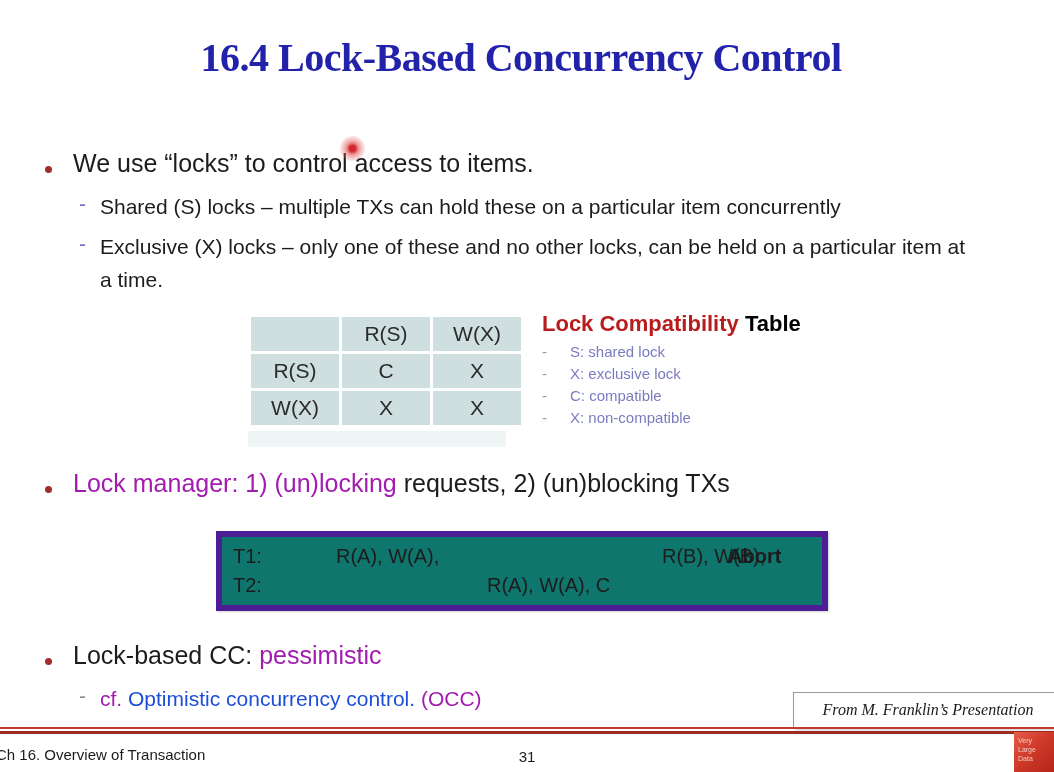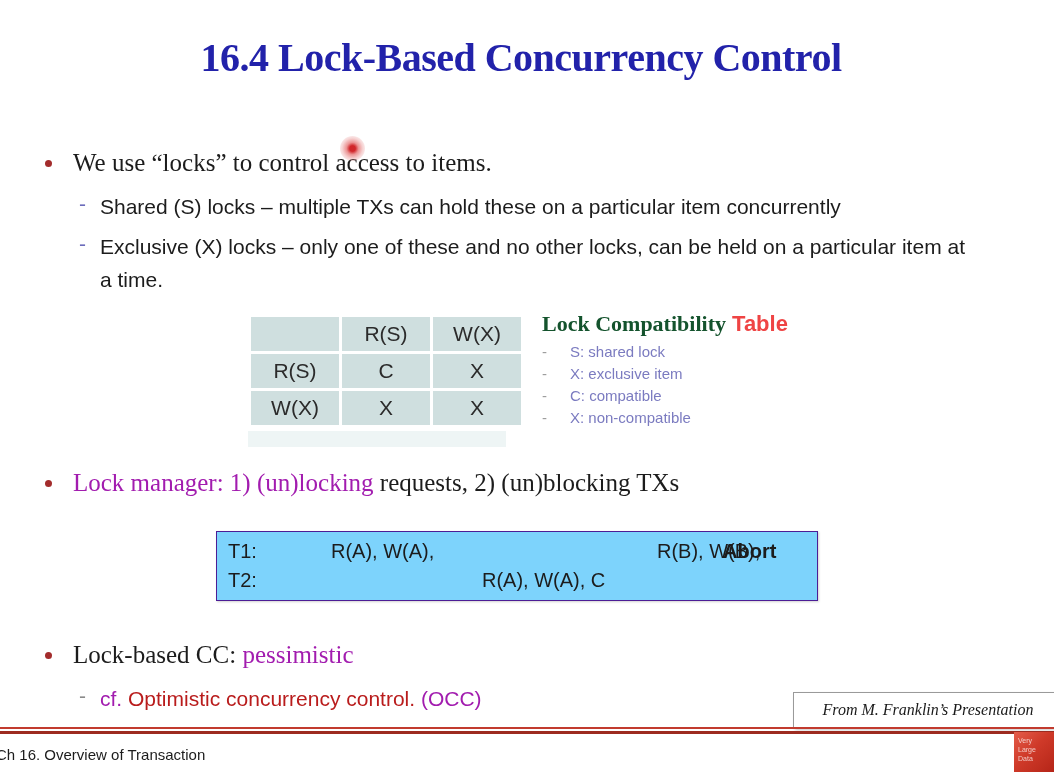--- a/index.html
+++ b/index.html
@@ -34,22 +34,21 @@
     font-size: 40px;
     letter-spacing: -0.5px;
     color: #2222aa;
     white-space: nowrap;
   }
 
   
   .bullet-row {
     position: absolute;
     display: flex;
-    align-items: flex-start;
-    font-family: Liberation Serif, serif;
+    align-items: center;
   }
   .bullet-dot {
     width: 7px;
     height: 7px;
     border-radius: 50%;
     background: #a32c2c;
     margin-top: 13px;
     margin-right: 21px;
     flex: 0 0 auto;
   }
@@ -74,21 +73,21 @@
   }
   .sub-text {
     font-size: 21px;
     line-height: 33px;
     color: #1c1c1c;
     max-width: 890px;
   }
 
   .red    { color: #a21caf; }
   .darkred{ color: #a32116; font-weight: bold; }
-  .blue   { color: #b91c1c; }
+  .blue   { color: #1d4ed8; }
   .black  { color: #1c1c1c; }
 
   
   .cursor-dot {
     position: absolute;
     left: 340px;
     top: 136px;
     width: 25px;
     height: 25px;
     border-radius: 50%;
@@ -132,22 +131,22 @@
 
   
   .legend-title {
     position: absolute;
     left: 542px;
     top: 311px;
     font-size: 22px;
     font-weight: bold;
     white-space: nowrap;
   }
-  .legend-title .t-red  { color: #14532d; font-family: Liberation Serif, serif; }
-  .legend-title .t-blue { color: #ef4444; }
+  .legend-title .t-red  { color: #b91c1c; }
+  .legend-title .t-blue { color: #000000; }
 
   .legend-list {
     position: absolute;
     left: 542px;
     top: 341px;
     font-size: 15px;
     line-height: 22px;
     color: #7b7bc0;
   }
   .legend-list .li { display: flex; }
@@ -157,22 +156,22 @@
     flex: 0 0 auto;
   }
 
   
   .yellow-box {
     position: absolute;
     left: 216px;
     top: 531px;
     width: 600px;
     height: 68px;
-    background: #7dd3fc;
-    border: 1px solid #4c1d95;
+    background: #0f766e;
+    border: 6px solid #4c1d95;
     box-shadow: 1px 1px 2px rgba(0,0,0,0.18);
   }
   .sched-line {
     position: absolute;
     font-size: 20px;
     color: #1c1c1c;
     white-space: nowrap;
   }
   .sched-label { position: absolute; left: 11px; }
 
@@ -291,21 +290,21 @@
   <div class="legend-title">
     <span class="t-red">Lock Compatibility</span><span class="t-blue"> Table</span>
   </div>
   <div class="legend-list">
     <div class="li">
       <span class="dash">-</span>
       <span>S: shared lock</span>
     </div>
     <div class="li">
       <span class="dash">-</span>
-      <span>X: exclusive item</span>
+      <span>X: exclusive lock</span>
     </div>
     <div class="li">
       <span class="dash">-</span>
       <span>C: compatible</span>
     </div>
     <div class="li">
       <span class="dash">-</span>
       <span>X: non-compatible</span>
     </div>
   </div>
@@ -332,19 +331,20 @@
   <div class="sub-row" style="left:79px; top:682px;">
     <span class="sub-dash" style="color:#8a8a8a;">-</span>
     <span class="sub-text"><span class="red">cf. </span><span class="blue">Optimistic concurrency control.</span><span class="red"> (OCC)</span></span>
   </div>
 
   <div class="attribution">From M. Franklin’s Presentation</div>
 
   <div class="footer-rule-top"></div>
   <div class="footer-rule-bot"></div>
   <div class="footer-left">Ch 16. Overview of Transaction</div>
+  <div class="footer-page">31</div>
   <div class="footer-logo">
     <div>Very</div>
     <div>Large</div>
     <div>Data</div>
   </div>
 
 </div>
 
 </body></html>

